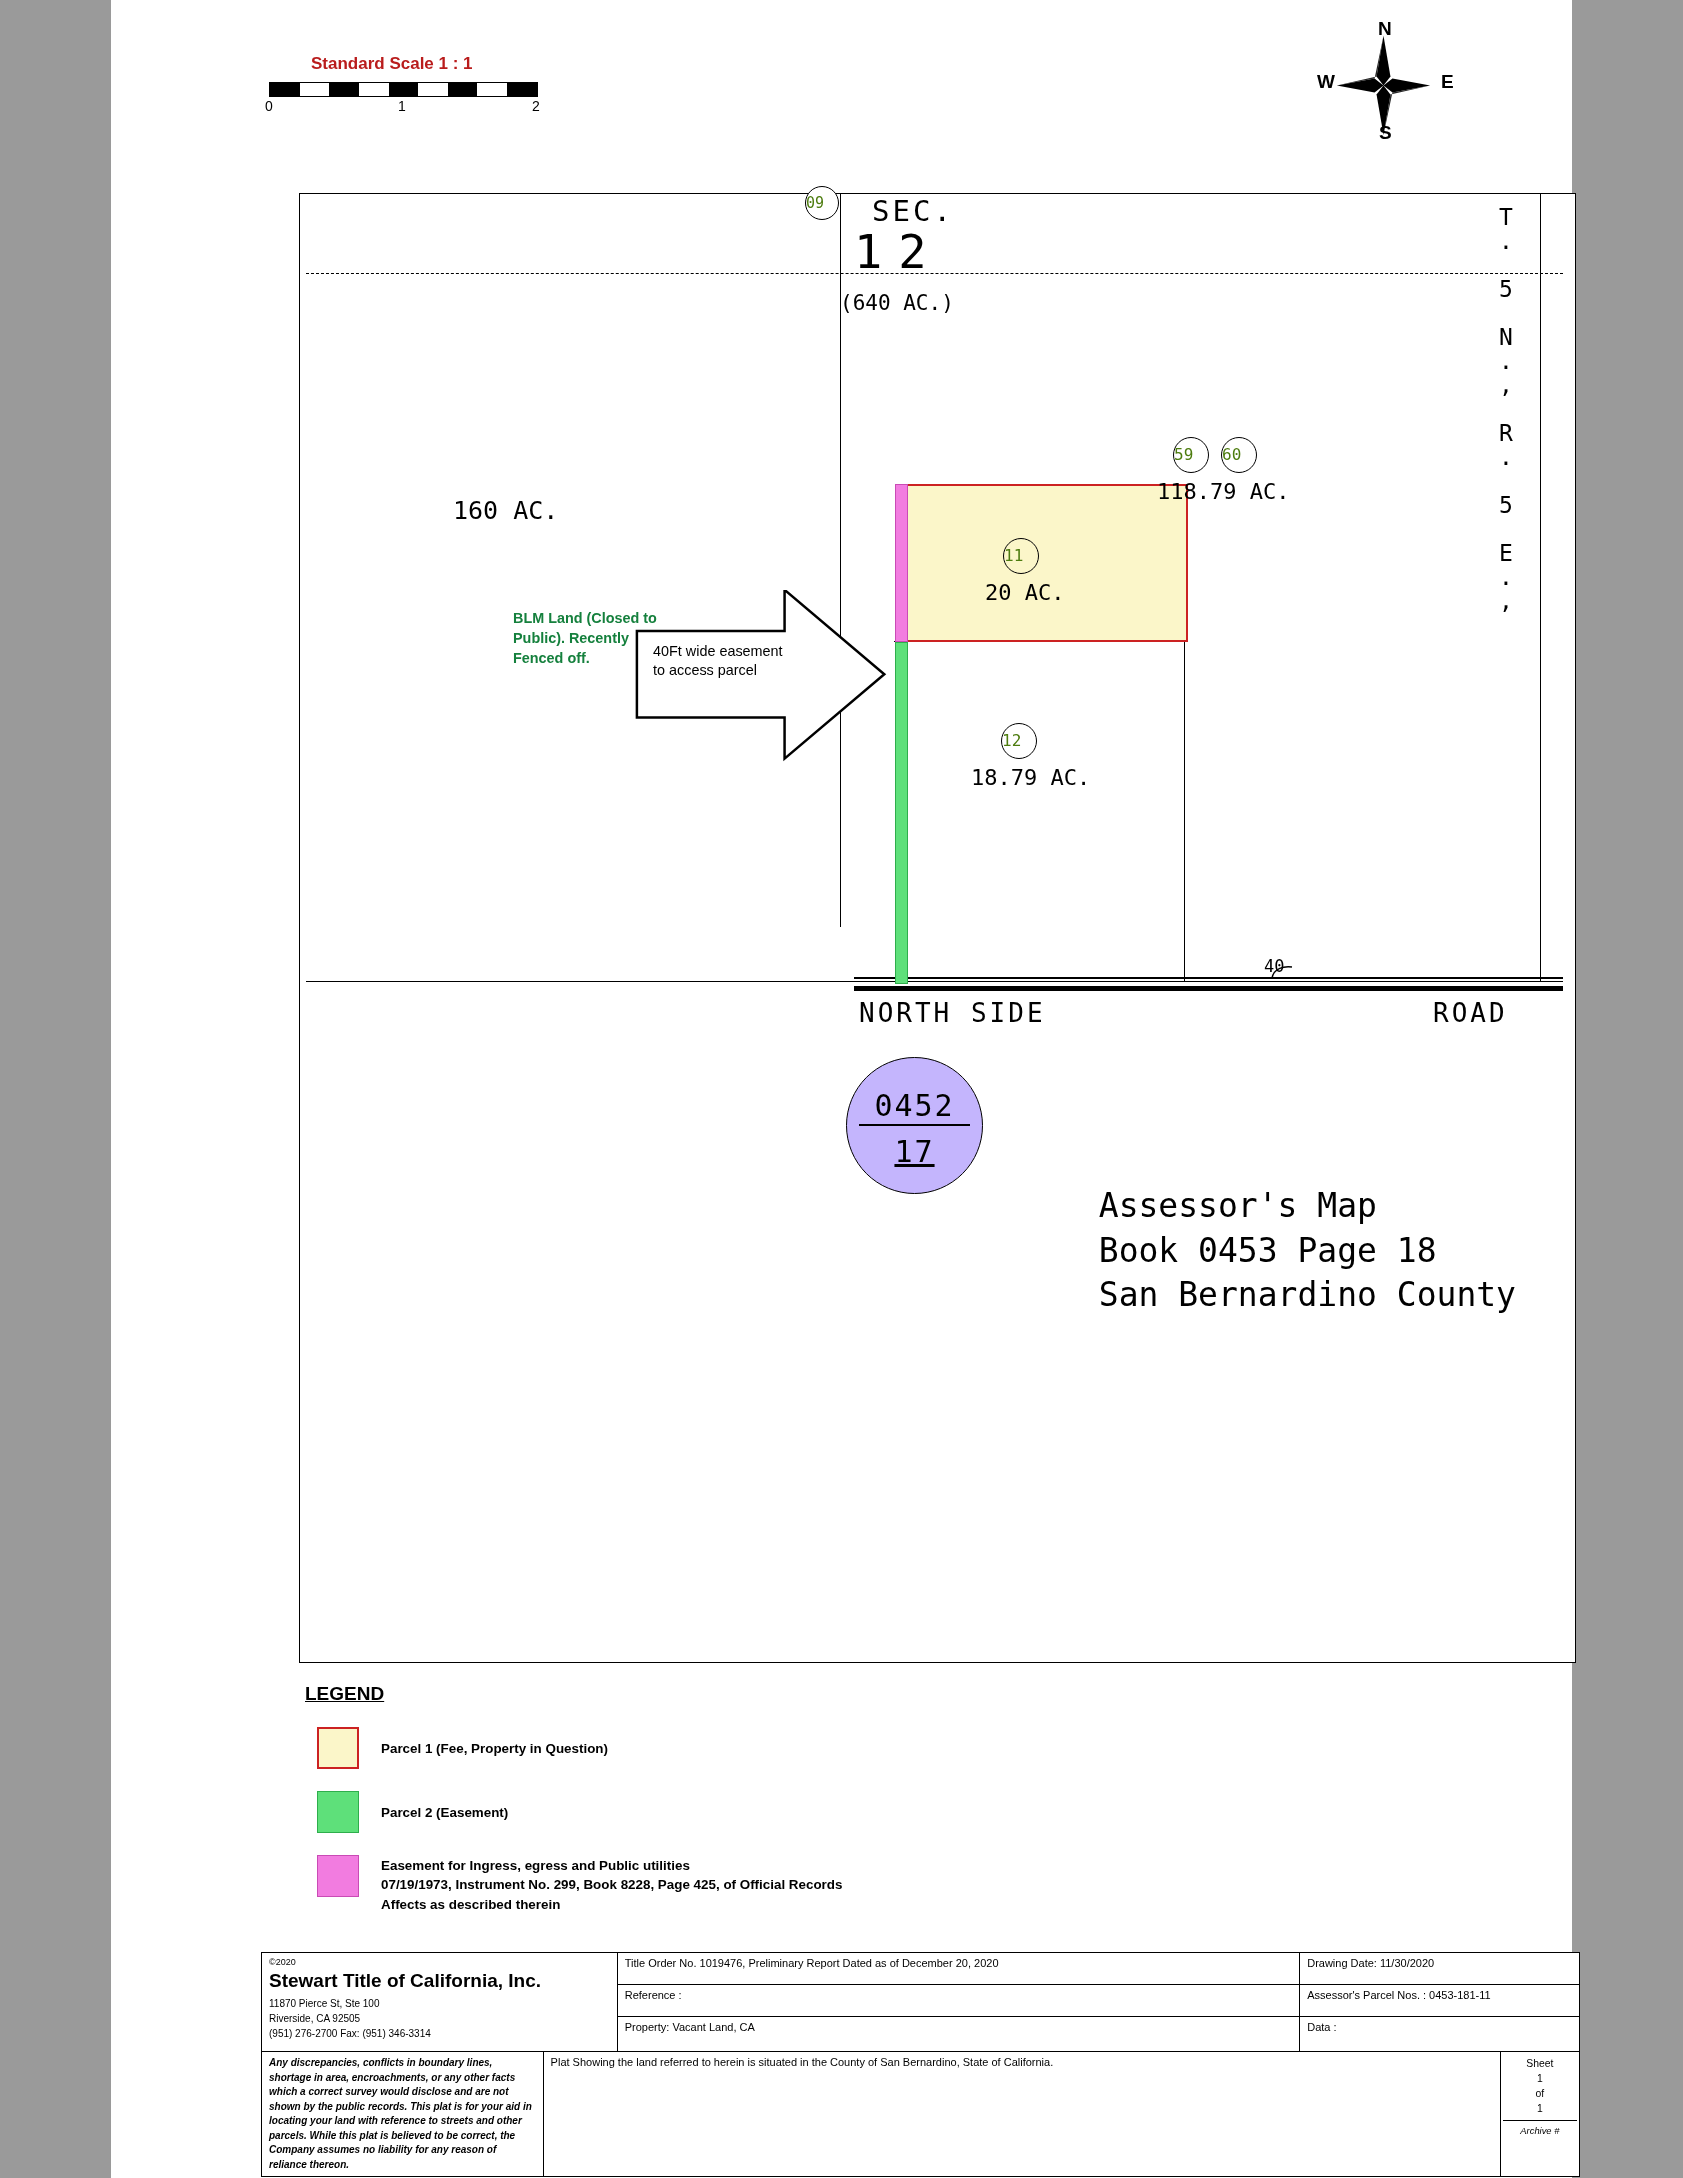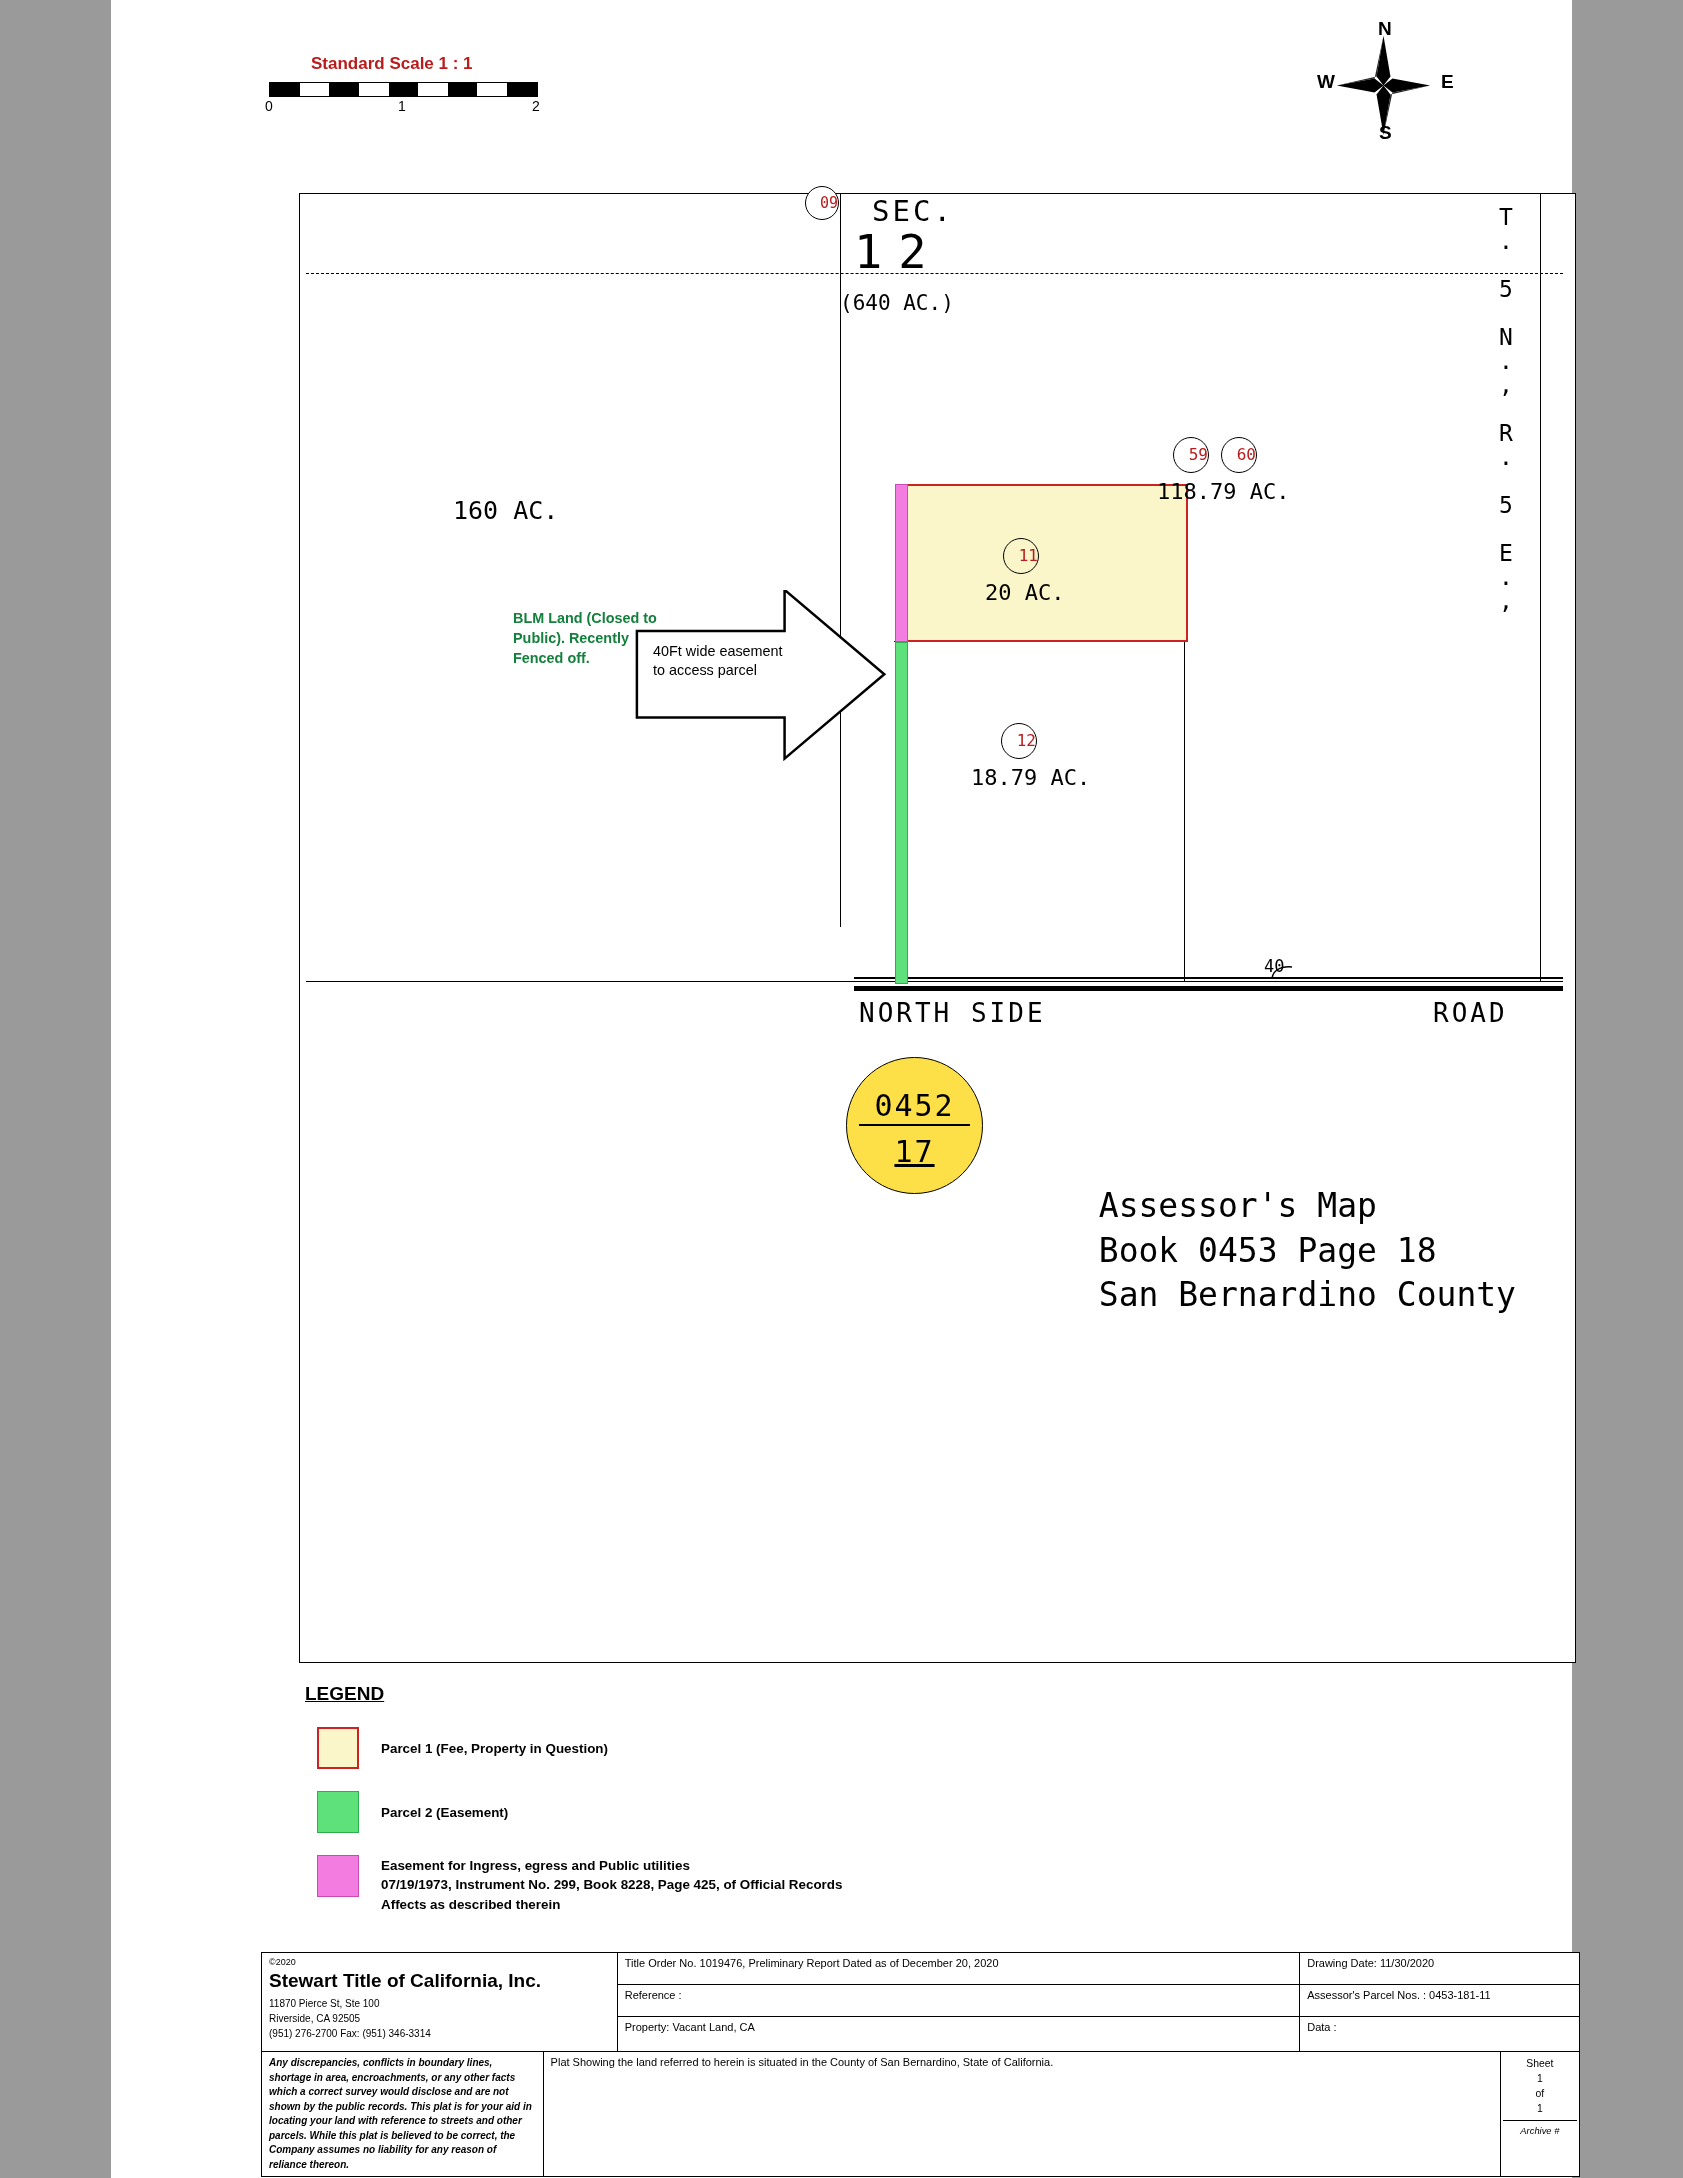--- a/index.html
+++ b/index.html
@@ -106,22 +106,22 @@
     position: absolute;
     font-family: "DejaVu Sans Mono", monospace;
     color: #000;
     white-space: nowrap;
   }
   .circle-num {
     position: absolute;
     border: 1.4px solid #000;
     border-radius: 50%;
     font-family: "DejaVu Sans Mono", monospace;
-    text-align: right;
-    color: #b91c1c;
+    text-align: left;
+    color: #4d7c0f;
     background: #fff;
   }
 
   
   .parcel1 {
     position: absolute;
     background: #fbf6c9;
     border: 2px solid #cc2222;
     box-sizing: border-box;
   }
@@ -156,21 +156,21 @@
     line-height: 1.4;
   }
 
   
   .bp-circle {
     position: absolute;
     width: 135px;
     height: 135px;
     border: 1.8px solid #000;
     border-radius: 50%;
-    background: #fde047;
+    background: #c4b5fd;
   }
   .bp-circle .bar {
     position: absolute;
     left: 12px;
     top: 66px;
     width: 111px;
     height: 1.6px;
     background: #000;
   }
   .bp-circle .t1, .bp-circle .t2 {

